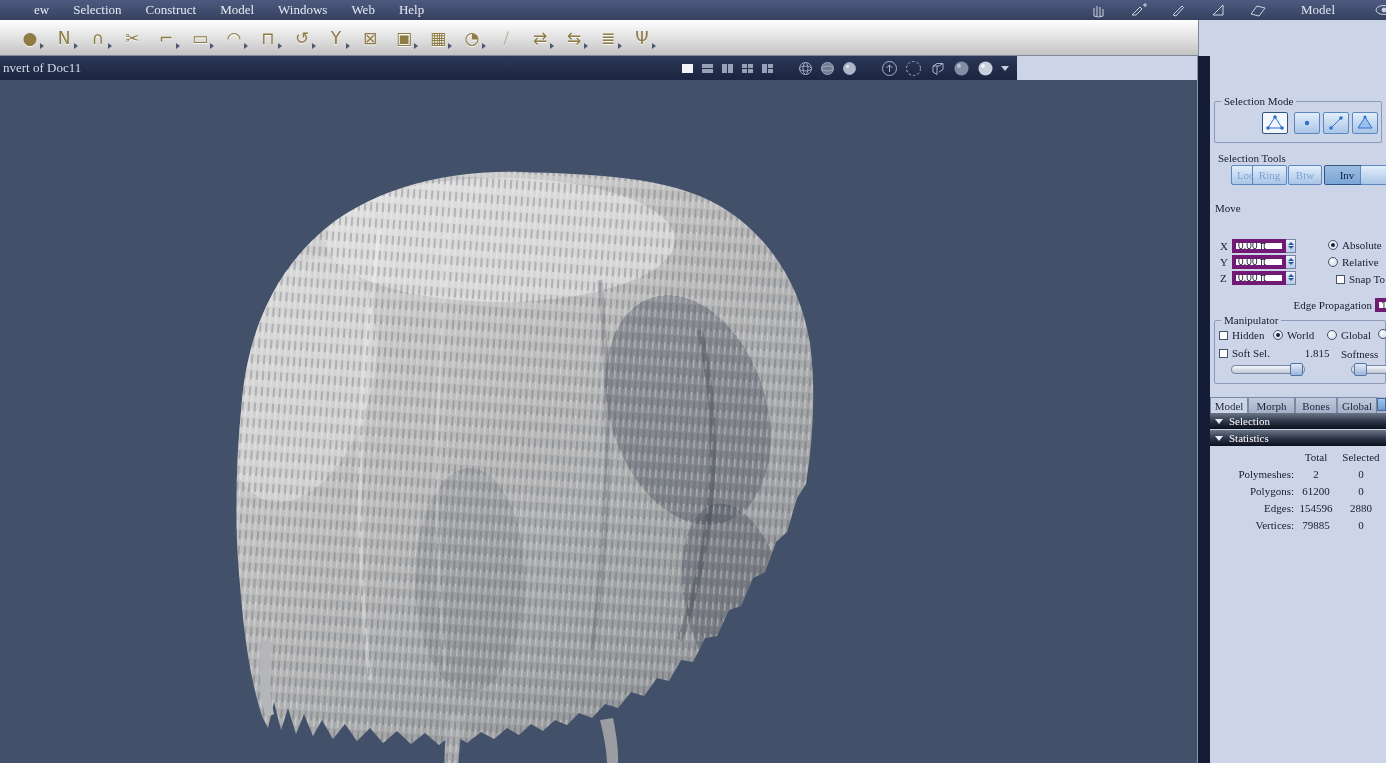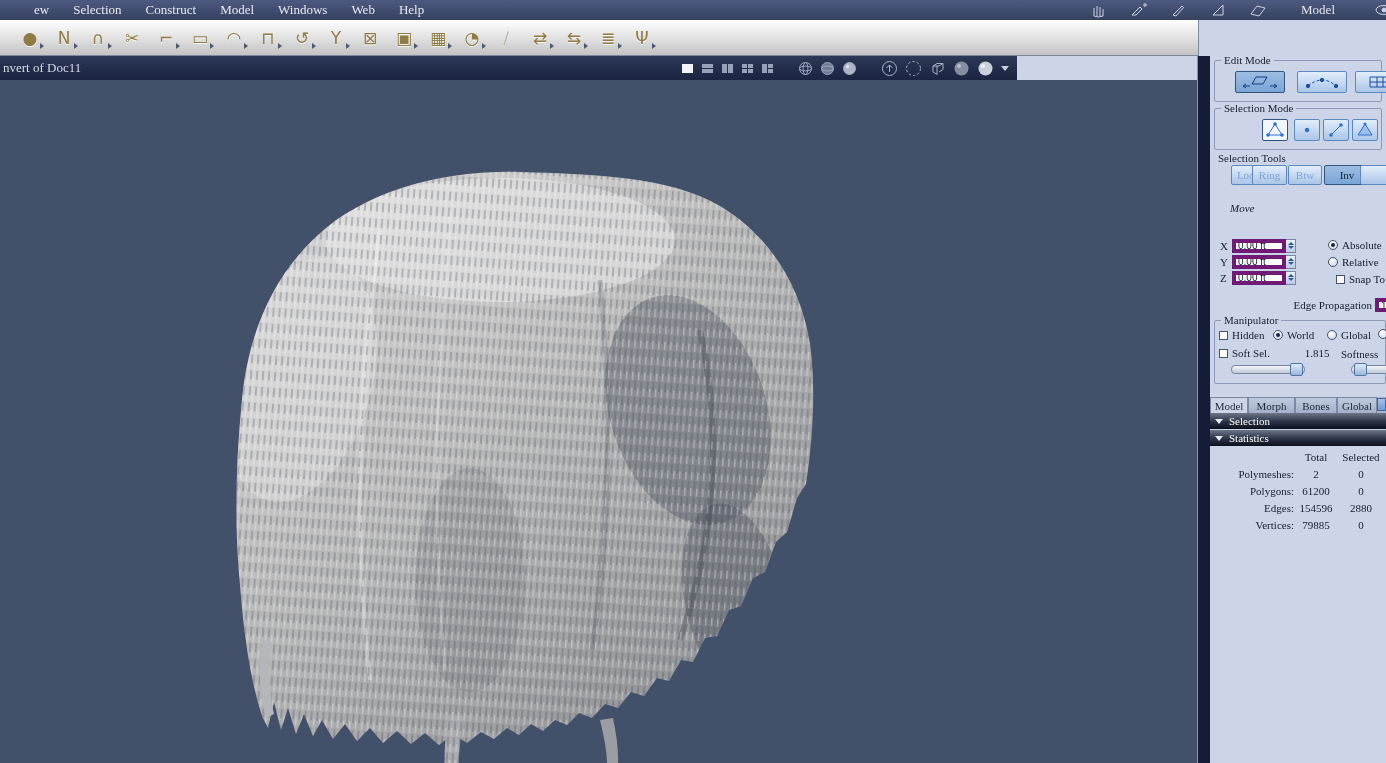--- a/index.html
+++ b/index.html
@@ -359,50 +359,22 @@
           <path d="M600,640 C607,668 610,692 604,712 L614,708 C621,686 618,662 613,638 Z" fill="#9a9da2"></path>
           <path d="M262,560 C258,590 260,616 266,638 L274,634 C269,612 268,588 272,562 Z" fill="#b4b6b9"></path>
         </svg>
       </div>
     </div>
 
     <div class="vstrip"></div>
 
     <aside class="panel">
 
-      <div class="group" style="left:4px;top:4px;width:168px;height:42px;">
-        <span class="glabel">Edit Mode</span>
-        <div class="pbtn active" style="left:20px;top:10px;width:50px;height:22px;">
-          <svg width="38" height="14">
-              <g stroke="#123c80" fill="none">
-                <polygon points="15,2 26,2 22,9 11,9"></polygon>
-                <path d="M2,11 h7 M36,11 h-7 M2,11 l3,-2 M2,11 l3,2 M36,11 l-3,-2 M36,11 l-3,2"></path>
-              </g>
-            </svg>
-        </div>
-        <div class="pbtn" style="left:82px;top:10px;width:50px;height:22px;">
-          <svg width="38" height="14">
-              <g stroke="#1d4f9e" fill="none">
-                <path d="M5,11 C14,3 24,3 33,11" stroke-dasharray="3,2"></path>
-                <circle cx="5" cy="11" r="1.7" fill="#1d4f9e"></circle>
-                <circle cx="19" cy="5" r="1.7" fill="#1d4f9e"></circle>
-                <circle cx="33" cy="11" r="1.7" fill="#1d4f9e"></circle>
-              </g>
-            </svg>
-        </div>
-        <div class="pbtn" style="left:140px;top:10px;width:50px;height:22px;">
-          <svg width="38" height="14">
-              <g stroke="#1d4f9e" fill="none">
-                <path d="M9,2 h20 v10 h-20 z M9,7 h20 M16,2 v10 M22,2 v10"></path>
-              </g>
-            </svg>
-        </div>
-      </div>
-
-      <div class="group" style="left:4px;top:52px;width:168px;height:42px;">
+
+      <div class="group" style="left:4px;top:45px;width:168px;height:42px;">
         <span class="glabel">Selection Mode</span>
         <div class="pbtn active" style="left:47px;top:10px;width:26px;height:22px;background:#f2f7fd;">
           <svg width="18" height="16">
               <polygon points="9,2 16,13 2,13" fill="none" stroke="#2e6fd0"></polygon>
               <circle cx="9" cy="2" r="1.8" fill="#2e6fd0"></circle>
               <circle cx="16" cy="13" r="1.8" fill="#2e6fd0"></circle>
               <circle cx="2" cy="13" r="1.8" fill="#2e6fd0"></circle>
             </svg>
         </div>
         <div class="pbtn" style="left:79px;top:10px;width:26px;height:22px;">
@@ -435,21 +407,21 @@
       <div class="pbtn faded" style="left:78px;top:109px;width:34px;height:20px;">
           <span>Btw</span>
         </div>
       <div class="pbtn active" style="left:114px;top:109px;width:46px;height:20px;">
           <span>Inv</span>
         </div>
       <div class="pbtn" style="left:150px;top:109px;width:32px;height:20px;">
           <span></span>
         </div>
 
-      <span class="plabel" style="left:20px;top:146px;font-style:italic;">Move</span>
+      <span class="plabel" style="left:5px;top:146px;">Move</span>
 
       <div class="axisrow" style="left:10px;top:182px;">
         <span class="axl">X</span>
         <div class="field">
             <span>0.00 ft</span>
           </div>
         <div class="spin">
             <i class="up"></i>
             <i class="dn"></i>
           </div>

